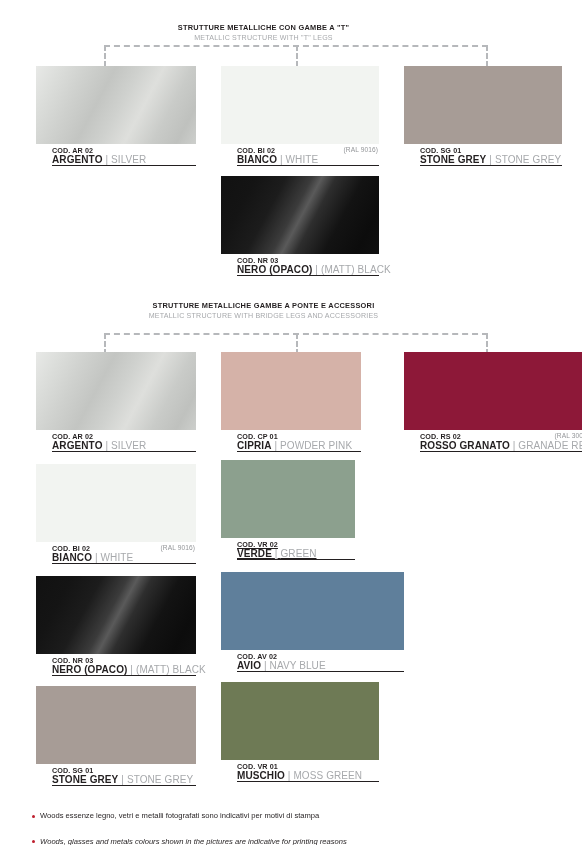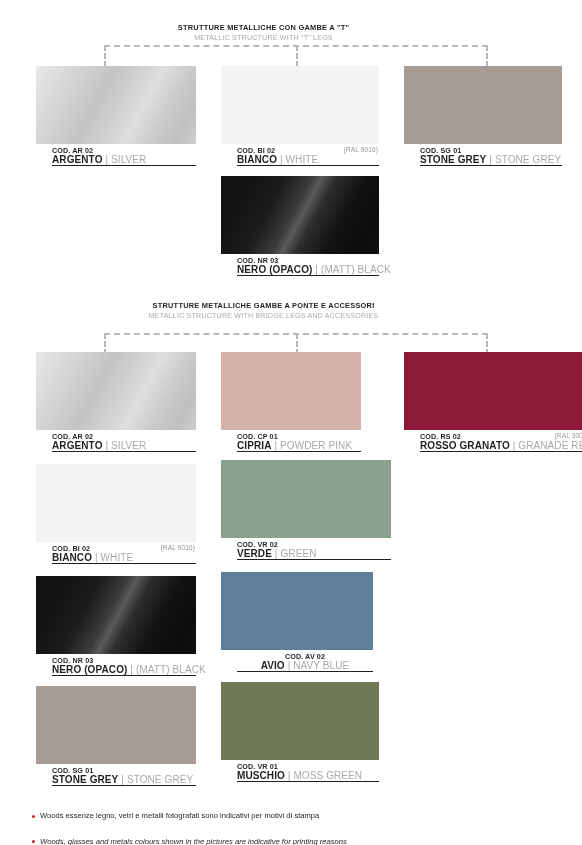--- a/index.html
+++ b/index.html
@@ -272,21 +272,21 @@
     <div class="line1"><span>COD. BI 02</span></div>
     <span class="ral">(RAL 9016)</span>
     <div class="line2">
       <span class="it">BIANCO</span>
       <span class="sep">|</span>
       <span class="en">WHITE</span>
     </div>
   </div>
 </div>
 
-<div class="swatch" style="left:221px; top:460px; width:170px;">
+<div class="swatch" style="left:221px; top:460px; width:134px;text-decoration:underline;">
   <span class="chip" style="background:#8ca08e;"></span>
   <div class="label">
     <div class="line1"><span>COD. VR 02</span></div>
     <div class="line2">
       <span class="it">VERDE</span>
       <span class="sep">|</span>
       <span class="en">GREEN</span>
     </div>
   </div>
 </div>
@@ -296,21 +296,21 @@
   <div class="label">
     <div class="line1"><span>COD. NR 03</span></div>
     <div class="line2">
       <span class="it">NERO (OPACO)</span>
       <span class="sep">|</span>
       <span class="en">(MATT) BLACK</span>
     </div>
   </div>
 </div>
 
-<div class="swatch" style="left:221px; top:572px; width:152px;text-align:center;">
+<div class="swatch" style="left:221px; top:572px; width:183px;">
   <span class="chip" style="background:#5f7f9b;"></span>
   <div class="label">
     <div class="line1"><span>COD. AV 02</span></div>
     <div class="line2">
       <span class="it">AVIO</span>
       <span class="sep">|</span>
       <span class="en">NAVY BLUE</span>
     </div>
   </div>
 </div>

